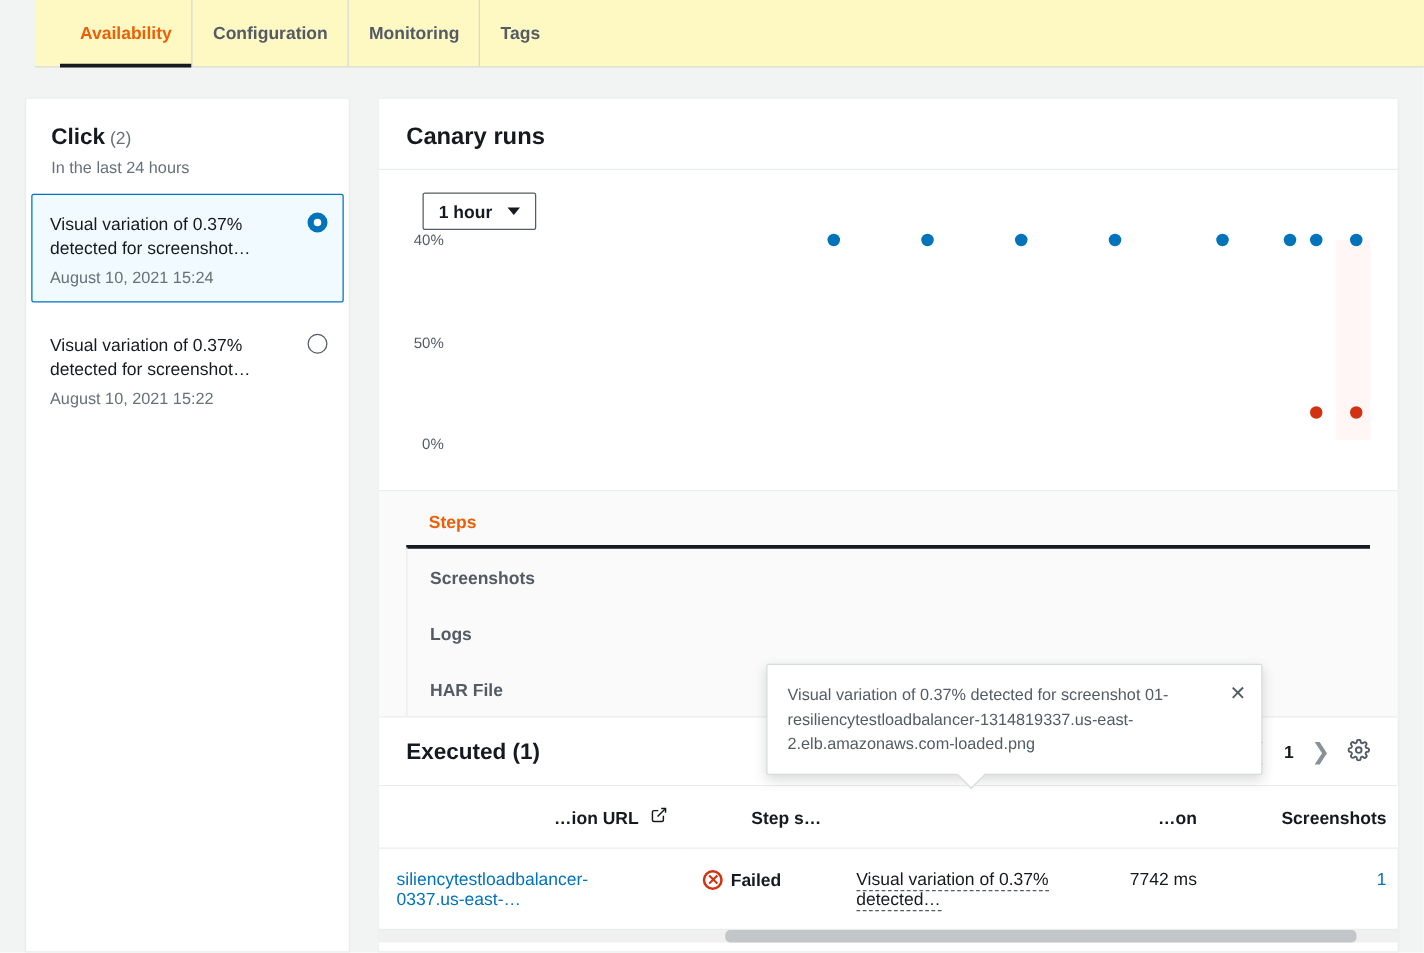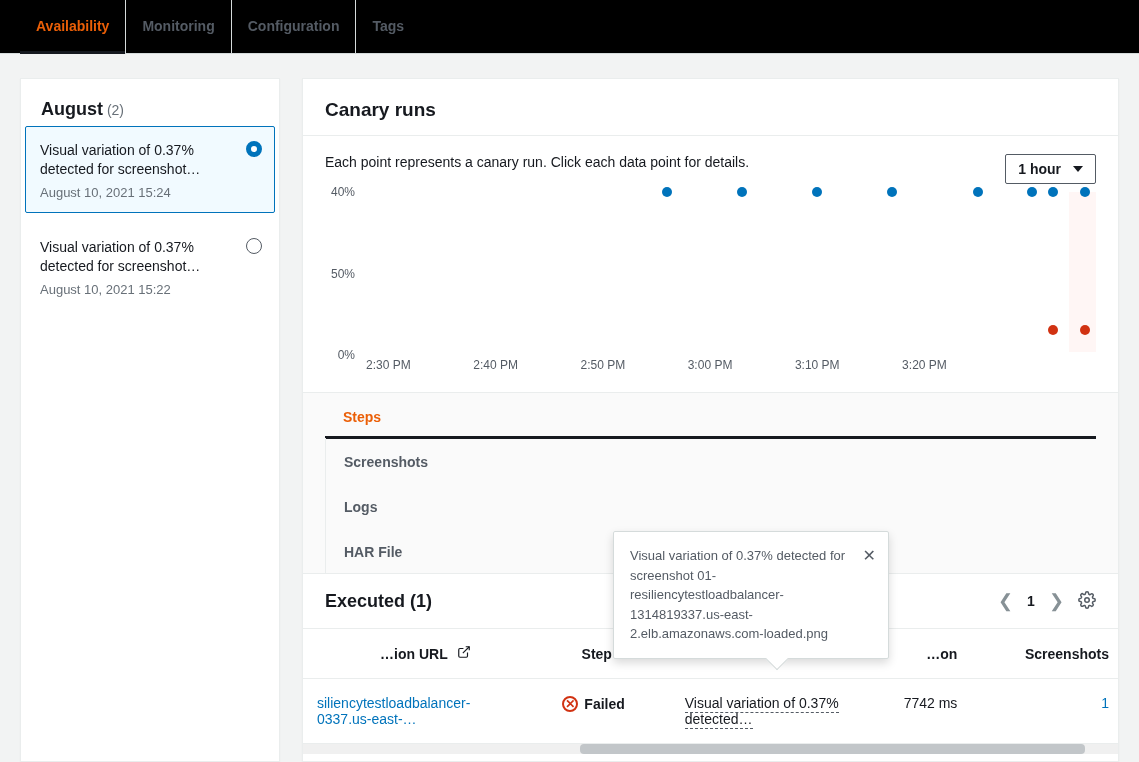--- a/index.html
+++ b/index.html
@@ -11,22 +11,23 @@
   width: 1139px;
   height: 762px;
   overflow: hidden;
 }
 
 
 .top-tabs {
   display: flex;
   padding: 0 20px;
   border-bottom: 1px solid #d5dbdb;
-  background: #000000;
+  background: #fef9c3;
   height: 54px;
+  margin-left: 28px;
 }
 .top-tab {
   padding: 18px 16px 14px;
   font-weight: 700;
   color: #545b64;
   cursor: pointer;
   position: relative;
   border-right: 1px solid #d5dbdb;
 }
 .top-tab:last-child { border-right: none; }
@@ -256,21 +257,21 @@
   border-top: 1px solid #eaeded;
   overflow-x: auto;
   position: relative;
 }
 .data-table {
   width: 100%;
   min-width: 820px;
   border-collapse: collapse;
 }
 .data-table th {
-  text-align: center;
+  text-align: right;
   font-weight: 700;
   font-size: 14px;
   padding: 16px 14px;
   border-bottom: 1px solid #eaeded;
   background: #fff;
   white-space: nowrap;
 }
 .data-table th.right { text-align: right; }
 .data-table td {
   padding: 16px 14px;
@@ -300,21 +301,21 @@
 }
 
 .dotted-under {
   border-bottom: 1px dashed #545b64;
   padding-bottom: 1px;
 }
 
 
 .tooltip-card {
   position: absolute;
-  width: 276px;
+  width: 397px;
   background: #fff;
   border: 1px solid #d5dbdb;
   box-shadow: 0 4px 10px rgba(0,0,0,.15);
   border-radius: 2px;
   padding: 14px 40px 14px 16px;
   font-size: 13px;
   color: #545b64;
   line-height: 1.5;
   z-index: 10;
 }
@@ -346,32 +347,33 @@
   height: 100%;
   background: #c2c6c9;
   border-radius: 4px;
 }
 </style>
 </head>
 <body>
 
 <div class="top-tabs">
   <div class="top-tab active">Availability</div>
+  <div class="top-tab">Configuration</div>
   <div class="top-tab">Monitoring</div>
-  <div class="top-tab">Configuration</div>
   <div class="top-tab">Tags</div>
 </div>
 
 <div class="page-body">
 
   <aside class="sidebar">
     <div class="sidebar-header">
-      <span class="sidebar-title">August</span>
+      <span class="sidebar-title">Click</span>
       <span class="sidebar-count">(2)</span>
     </div>
+    <div class="sidebar-subtitle">In the last 24 hours</div>
 
     <div class="issue-item selected">
       <div class="issue-title">Visual variation of 0.37% detected for screenshot…</div>
       <div class="issue-time">August 10, 2021 15:24</div>
       <span class="radio on"></span>
     </div>
 
     <div class="issue-item">
       <div class="issue-title">Visual variation of 0.37% detected for screenshot…</div>
       <div class="issue-time">August 10, 2021 15:22</div>
@@ -379,21 +381,20 @@
     </div>
   </aside>
 
   <section class="main">
     <div class="main-header">
       <div class="main-title">Canary runs</div>
     </div>
 
     <div class="chart-section">
       <div class="chart-top">
-        <div class="chart-caption">Each point represents a canary run. Click each data point for details.</div>
         <div class="range-select">
           <span>1 hour</span>
           <span class="caret-down"></span>
         </div>
       </div>
 
       <div class="chart">
 
         <div class="y-axis-label" style="top:0%">40%</div>
         <div class="y-axis-label" style="top:43%">50%</div>
@@ -406,28 +407,20 @@
             <div class="dot passed" style="left: 61.7647%; top: 0%;"></div>
             <div class="dot passed" style="left: 72.0588%; top: 0%;"></div>
             <div class="dot passed" style="left: 83.8235%; top: 0%;"></div>
             <div class="dot passed" style="left: 91.1765%; top: 0%;"></div>
             <div class="dot passed" style="left: 94.1176%; top: 0%;"></div>
             <div class="dot passed" style="left: 98.5294%; top: 0%;"></div>
             <div class="dot failed" style="left: 94.1176%; top: 86%;"></div>
             <div class="dot failed" style="left: 98.5294%; top: 86%;"></div>
           </div>
 
-        <div class="x-axis" id="x-axis">
-            <div class="x-tick" style="left: 2.94118%;">2:30 PM</div>
-            <div class="x-tick" style="left: 17.6471%;">2:40 PM</div>
-            <div class="x-tick" style="left: 32.3529%;">2:50 PM</div>
-            <div class="x-tick" style="left: 47.0588%;">3:00 PM</div>
-            <div class="x-tick" style="left: 61.7647%;">3:10 PM</div>
-            <div class="x-tick" style="left: 76.4706%;">3:20 PM</div>
-          </div>
       </div>
 
     </div>
 
     <div class="detail-tabs">
       <div class="detail-tab active">Steps</div>
       <div class="detail-tab">Screenshots</div>
       <div class="detail-tab">Logs</div>
       <div class="detail-tab">HAR File</div>
     </div>

